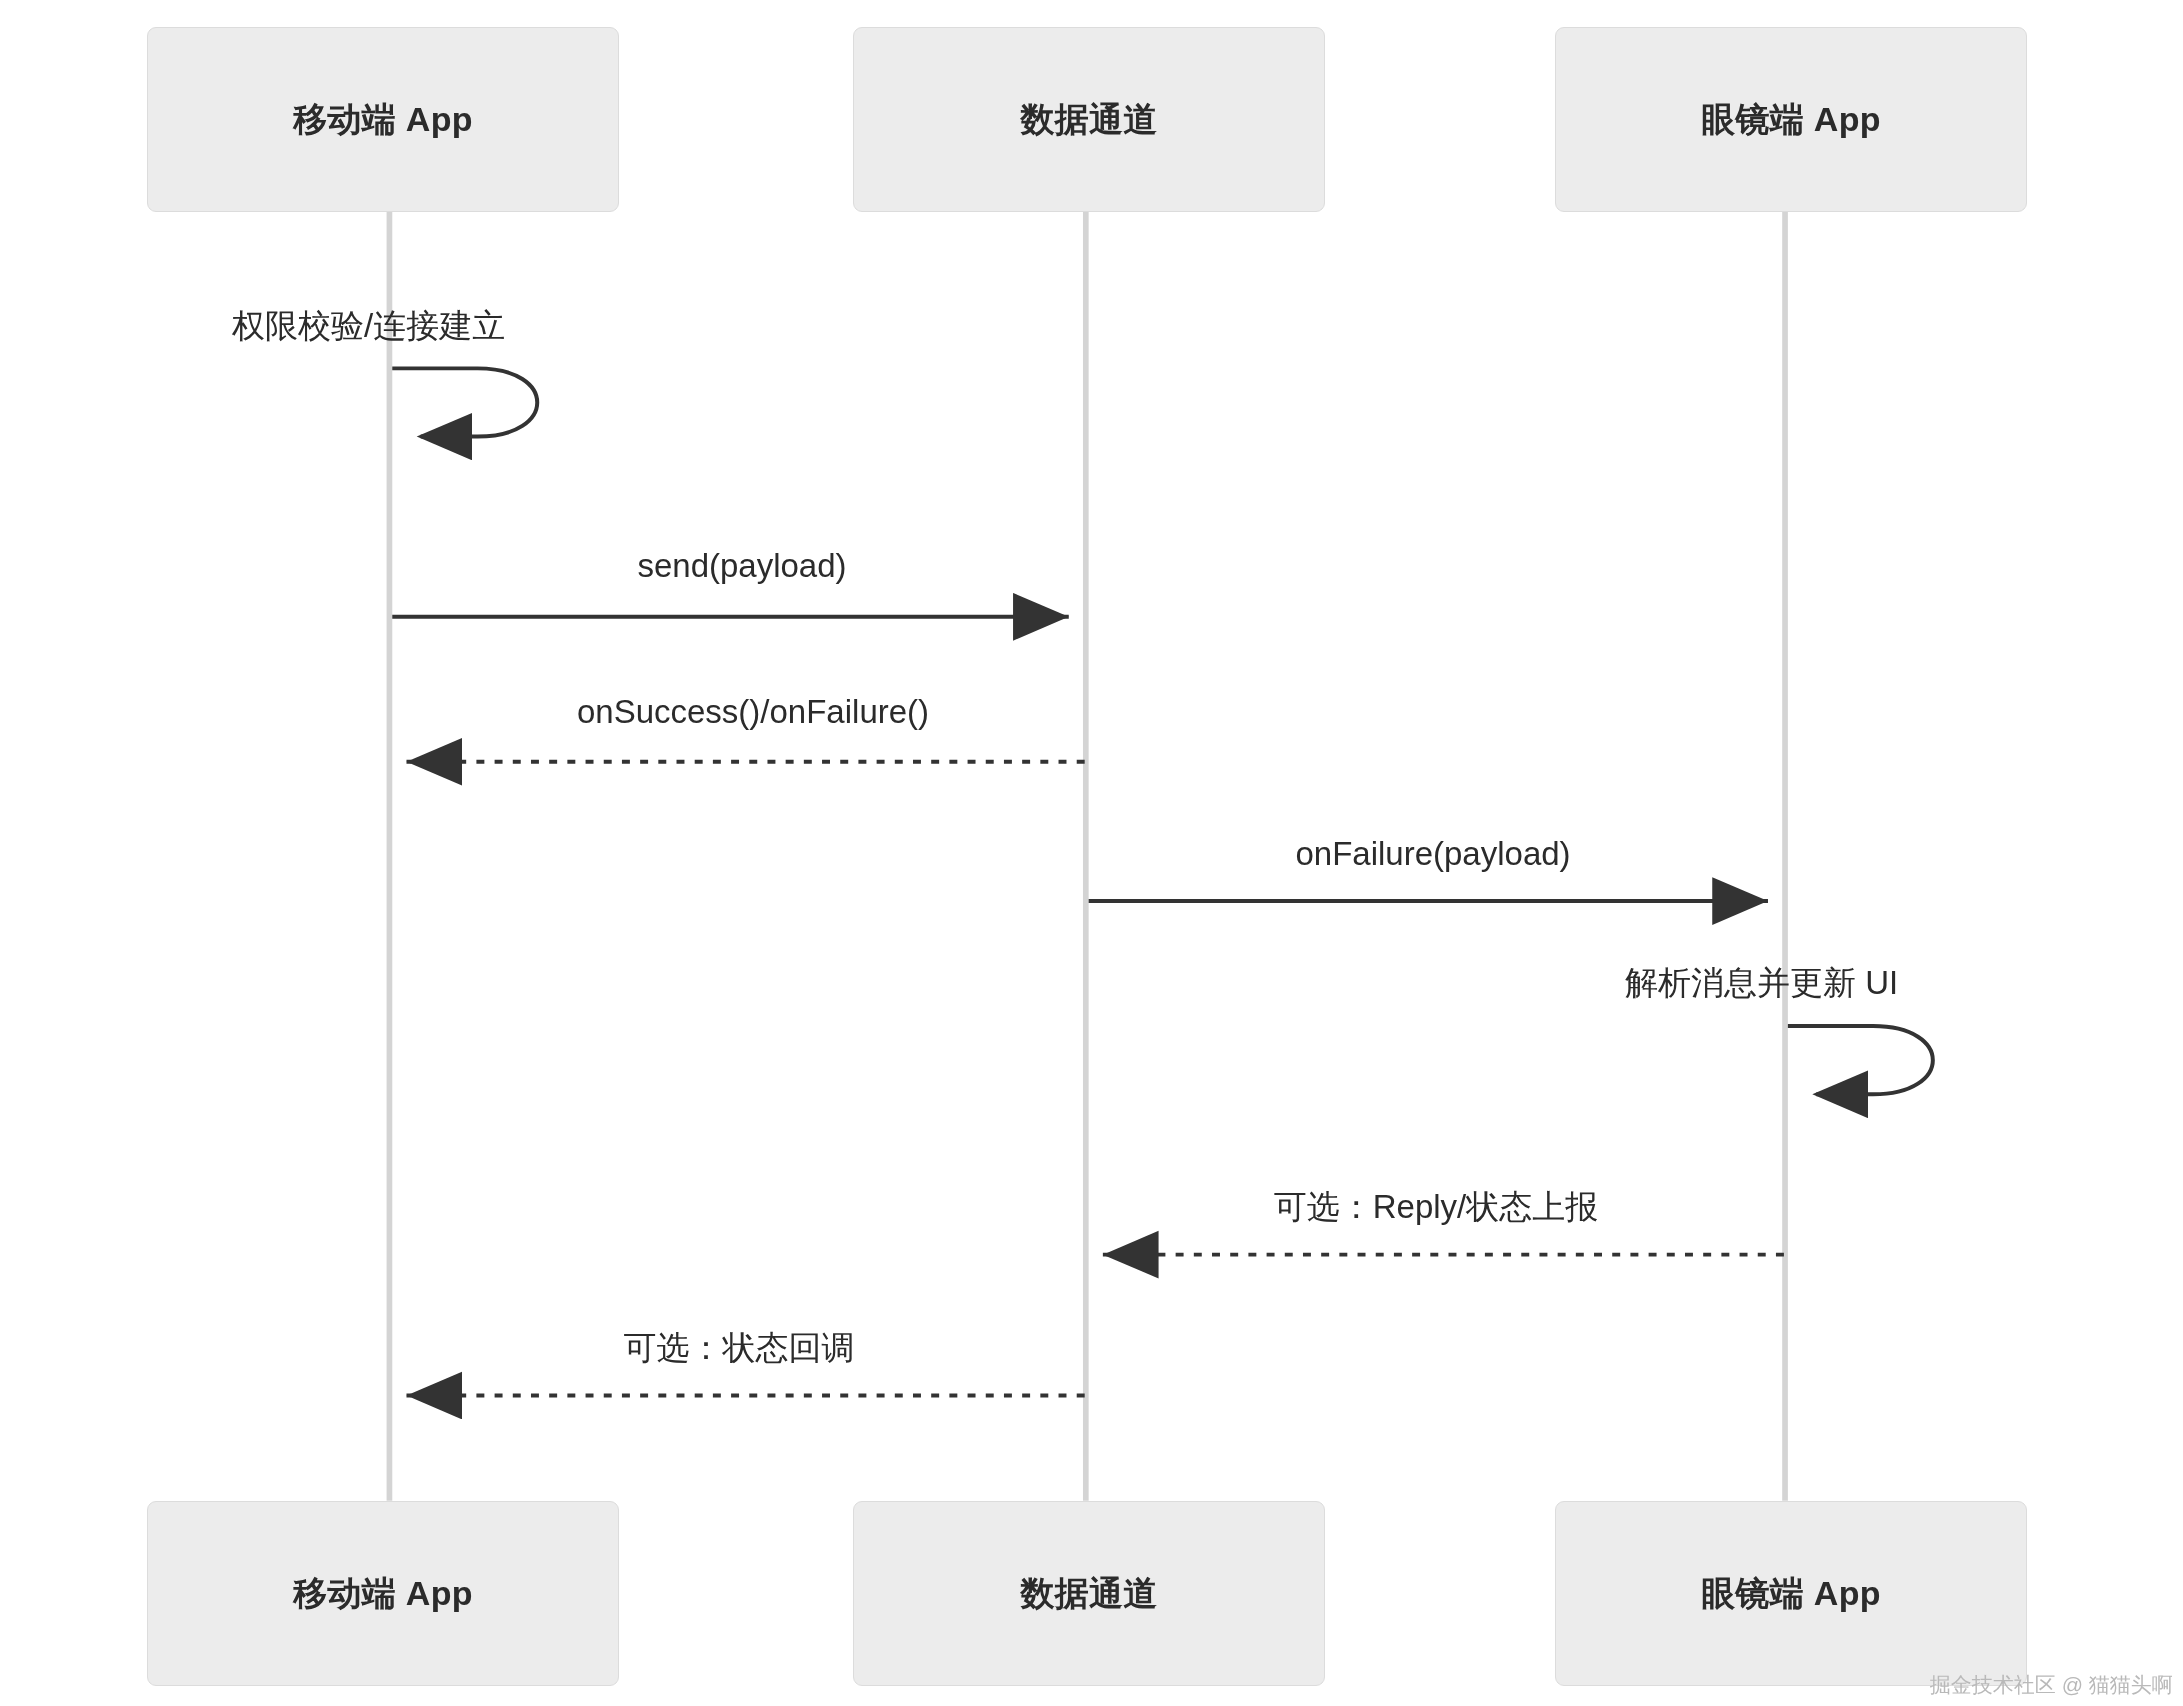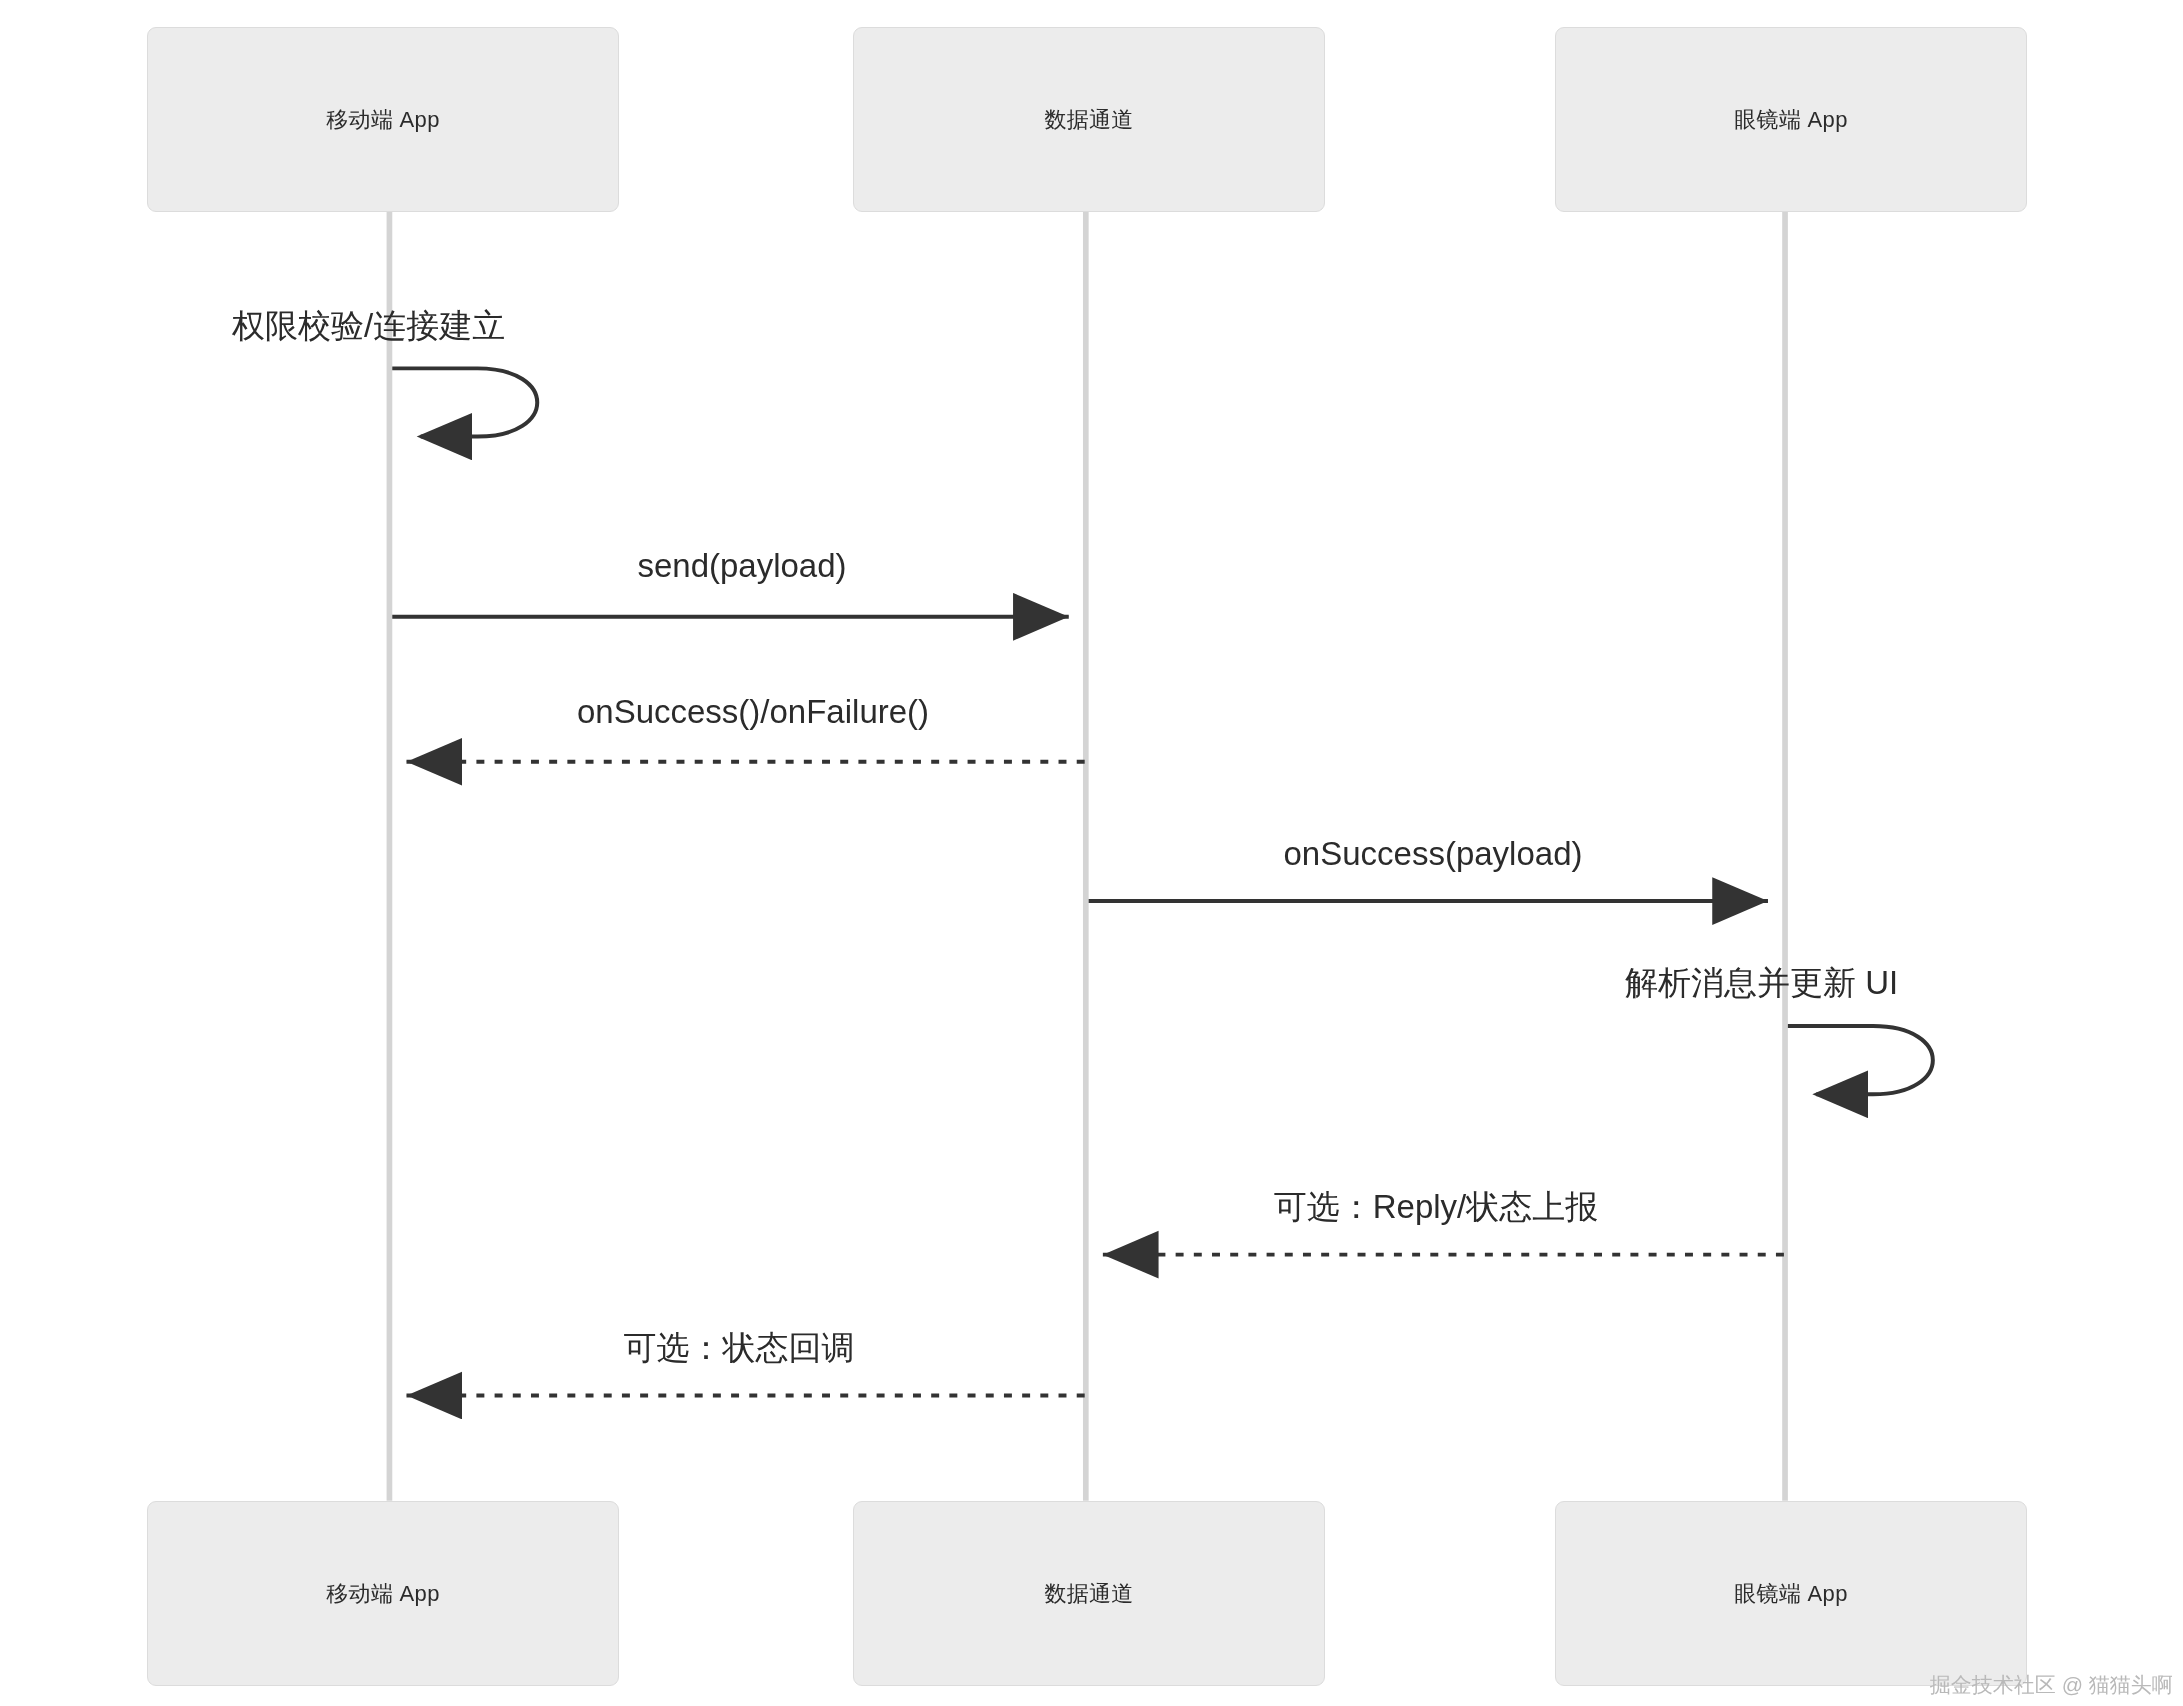--- a/index.html
+++ b/index.html
@@ -33,23 +33,23 @@
     box-sizing: border-box;
     background: #ececec;
     border: 1.7px solid #dcdcdc;
     border-radius: 9px;
     display: flex;
     align-items: center;
     justify-content: center;
     z-index: 3;
   }
   .participant-label {
-    font-size: 22px;
+    font-size: 34px;
     color: #2b2b2b;
-    font-weight: 400;
+    font-weight: 700;
     letter-spacing: 0.3px;
     white-space: nowrap;
   }
 
   
   .msg-label {
     position: absolute;
     font-size: 33px;
     color: #2b2b2b;
     white-space: nowrap;
@@ -132,21 +132,21 @@
   <div class="participant-box" style="left:1555px; top:27px; width:472px; height:185px;">
     <span class="participant-label">眼镜端 App</span>
   </div>
 
   <div class="msg-label left-anchor" style="left:188px; top:304px;margin-left:44px;">权限校验/连接建立</div>
 
   <div class="msg-label" style="left:742px; top:547px;">send(payload)</div>
 
   <div class="msg-label" style="left:753px; top:693px;">onSuccess()/onFailure()</div>
 
-  <div class="msg-label" style="left:1433px; top:835px;">onSuccess(payload)</div>
+  <div class="msg-label" style="left:1433px; top:835px;">onFailure(payload)</div>
 
   <div class="msg-label left-anchor" style="left:1625px; top:961px;">解析消息并更新 UI</div>
 
   <div class="msg-label" style="left:1436px; top:1185px;">可选：Reply/状态上报</div>
 
   <div class="msg-label" style="left:739px; top:1326px;">可选：状态回调</div>
 
   <div class="participant-box" style="left:147px; top:1501px; width:472px; height:185px;">
     <span class="participant-label">移动端 App</span>
   </div>

